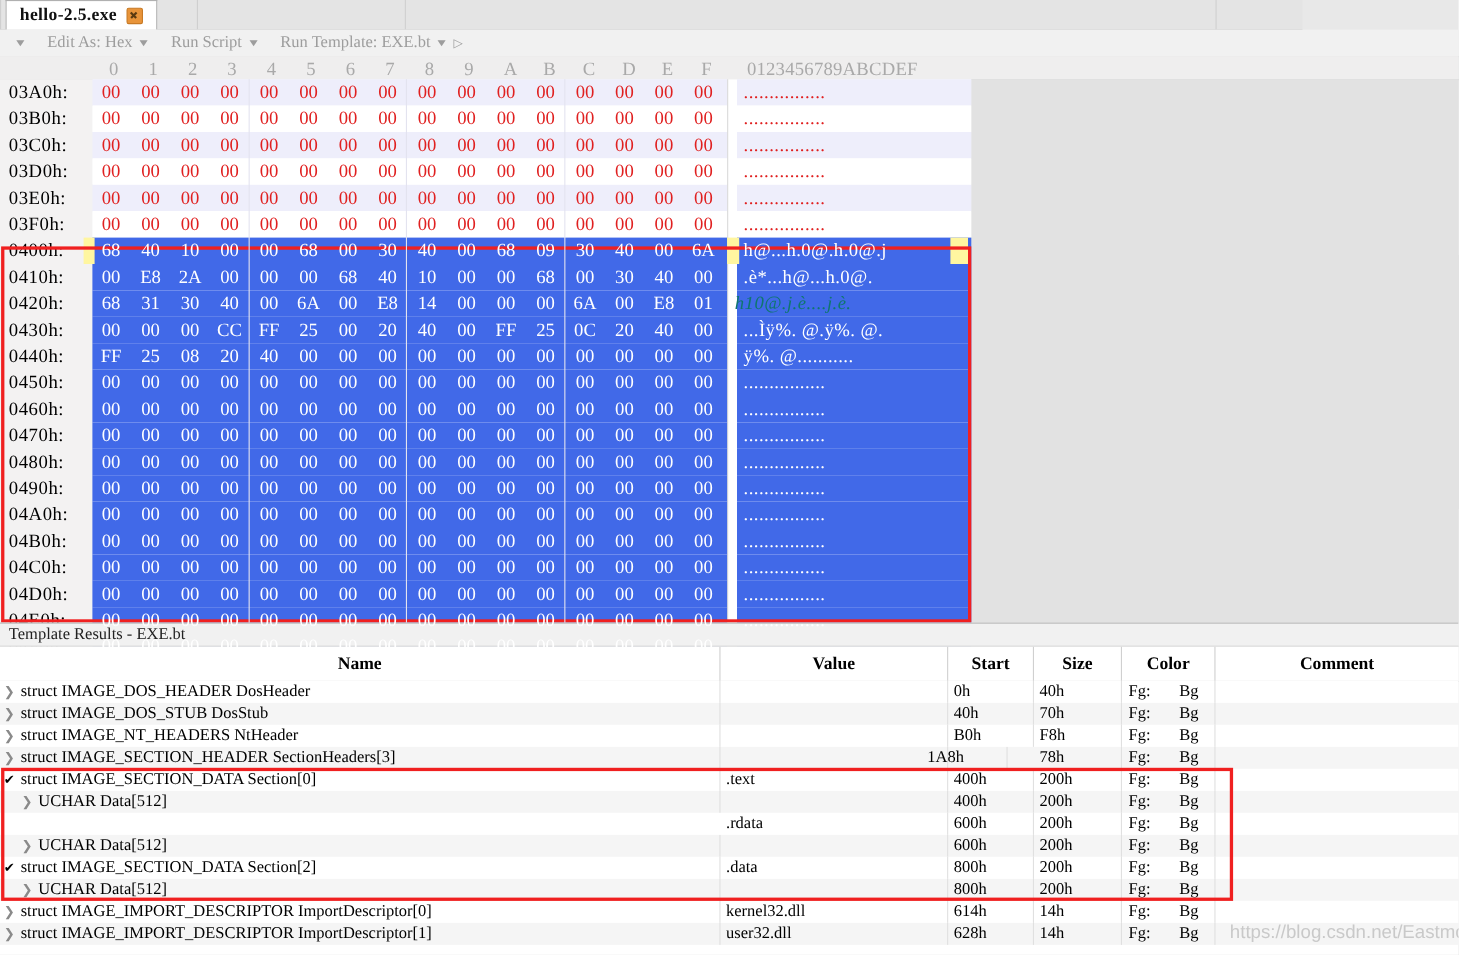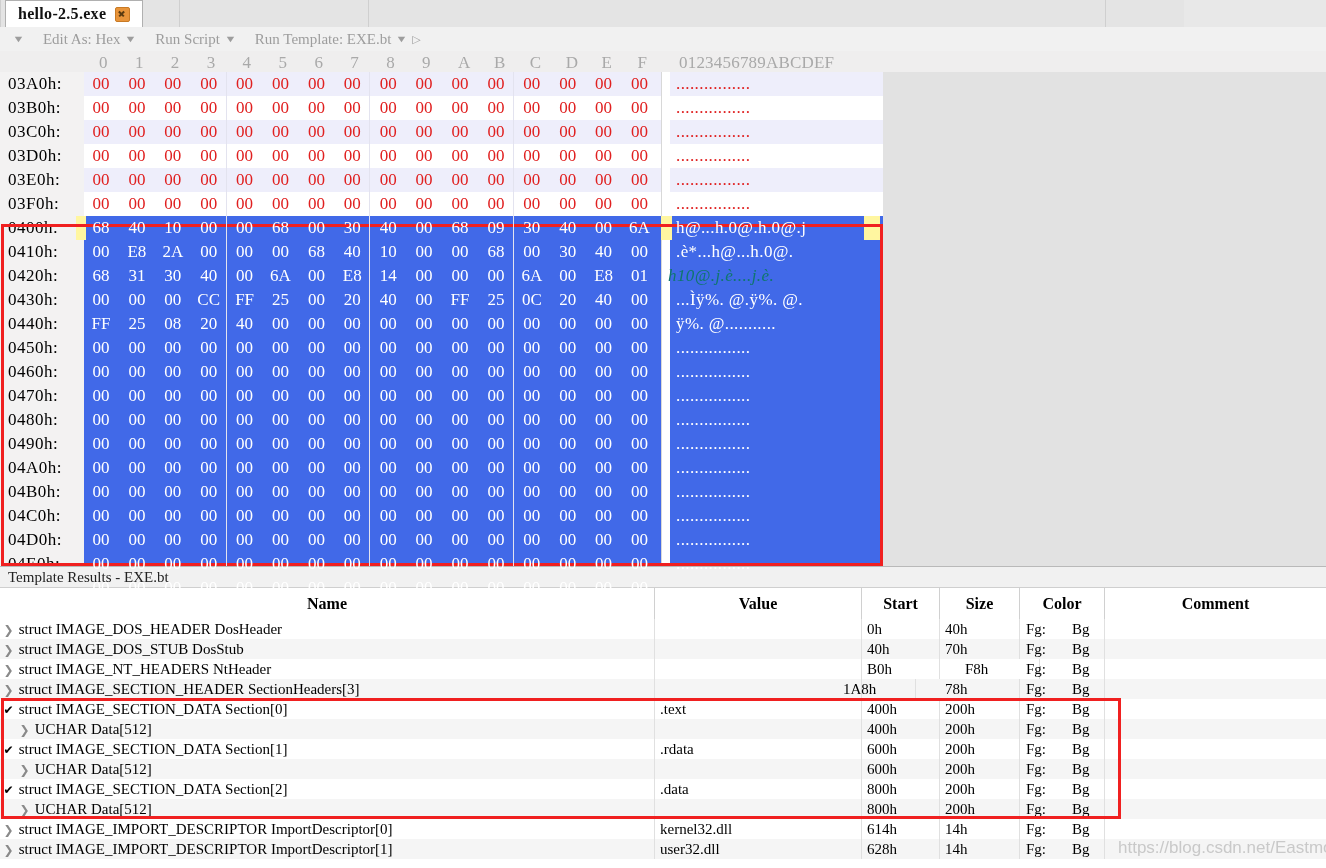--- a/index.html
+++ b/index.html
@@ -694,21 +694,21 @@
           <div class="td colorcell" style="left: 1020px; width: 85px;">
             <span class="fg">Fg:</span>
             <span class="bg">Bg</span>
           </div>
           <div class="td" style="left: 1105px; width: 221px; padding-left: 5px; border-right: none;"></div>
         </div>
         <div class="trow odd" style="top: 71px;">
           <div class="td" style="left: 0px; width: 655px; padding-left: 2px;"><span class="twist">❯</span><span> struct IMAGE_NT_HEADERS NtHeader</span></div>
           <div class="td" style="left: 655px; width: 207px; padding-left: 5px;"></div>
           <div class="td" style="left: 862px; width: 78px; padding-left: 5px;">B0h</div>
-          <div class="td" style="left: 940px; width: 80px; padding-left: 5px; margin-left: 20px;">F8h</div>
+          <div class="td" style="left: 940px; width: 80px; padding-left: 5px;">F8h</div>
           <div class="td colorcell" style="left: 1020px; width: 85px;">
             <span class="fg">Fg:</span>
             <span class="bg">Bg</span>
           </div>
           <div class="td" style="left: 1105px; width: 221px; padding-left: 5px; border-right: none;"></div>
         </div>
         <div class="trow even" style="top: 91px;">
           <div class="td" style="left: 0px; width: 655px; padding-left: 2px;"><span class="twist">❯</span><span> struct IMAGE_SECTION_HEADER SectionHeaders[3]</span></div>
           <div class="td" style="left: 655px; width: 207px; padding-left: 5px;"></div>
           <div class="td" style="left: 838px; width: 78px; padding-left: 5px;">1A8h</div>
@@ -735,21 +735,20 @@
           <div class="td" style="left: 655px; width: 207px; padding-left: 5px;"></div>
           <div class="td" style="left: 862px; width: 78px; padding-left: 5px;">400h</div>
           <div class="td" style="left: 940px; width: 80px; padding-left: 5px;">200h</div>
           <div class="td colorcell" style="left: 1020px; width: 85px;">
             <span class="fg">Fg:</span>
             <span class="bg">Bg</span>
           </div>
           <div class="td" style="left: 1105px; width: 221px; padding-left: 5px; border-right: none;"></div>
         </div>
         <div class="trow odd" style="top: 151px;">
-          <div class="td" style="left: 0px; width: 655px; padding-left: 2px;"><span class="twist open">✔</span><span> struct IMAGE_SECTION_DATA Section[1]</span></div>
           <div class="td" style="left: 655px; width: 207px; padding-left: 5px;">.rdata</div>
           <div class="td" style="left: 862px; width: 78px; padding-left: 5px;">600h</div>
           <div class="td" style="left: 940px; width: 80px; padding-left: 5px;">200h</div>
           <div class="td colorcell" style="left: 1020px; width: 85px;">
             <span class="fg">Fg:</span>
             <span class="bg">Bg</span>
           </div>
           <div class="td" style="left: 1105px; width: 221px; padding-left: 5px; border-right: none;"></div>
         </div>
         <div class="trow even" style="top: 171px;">

